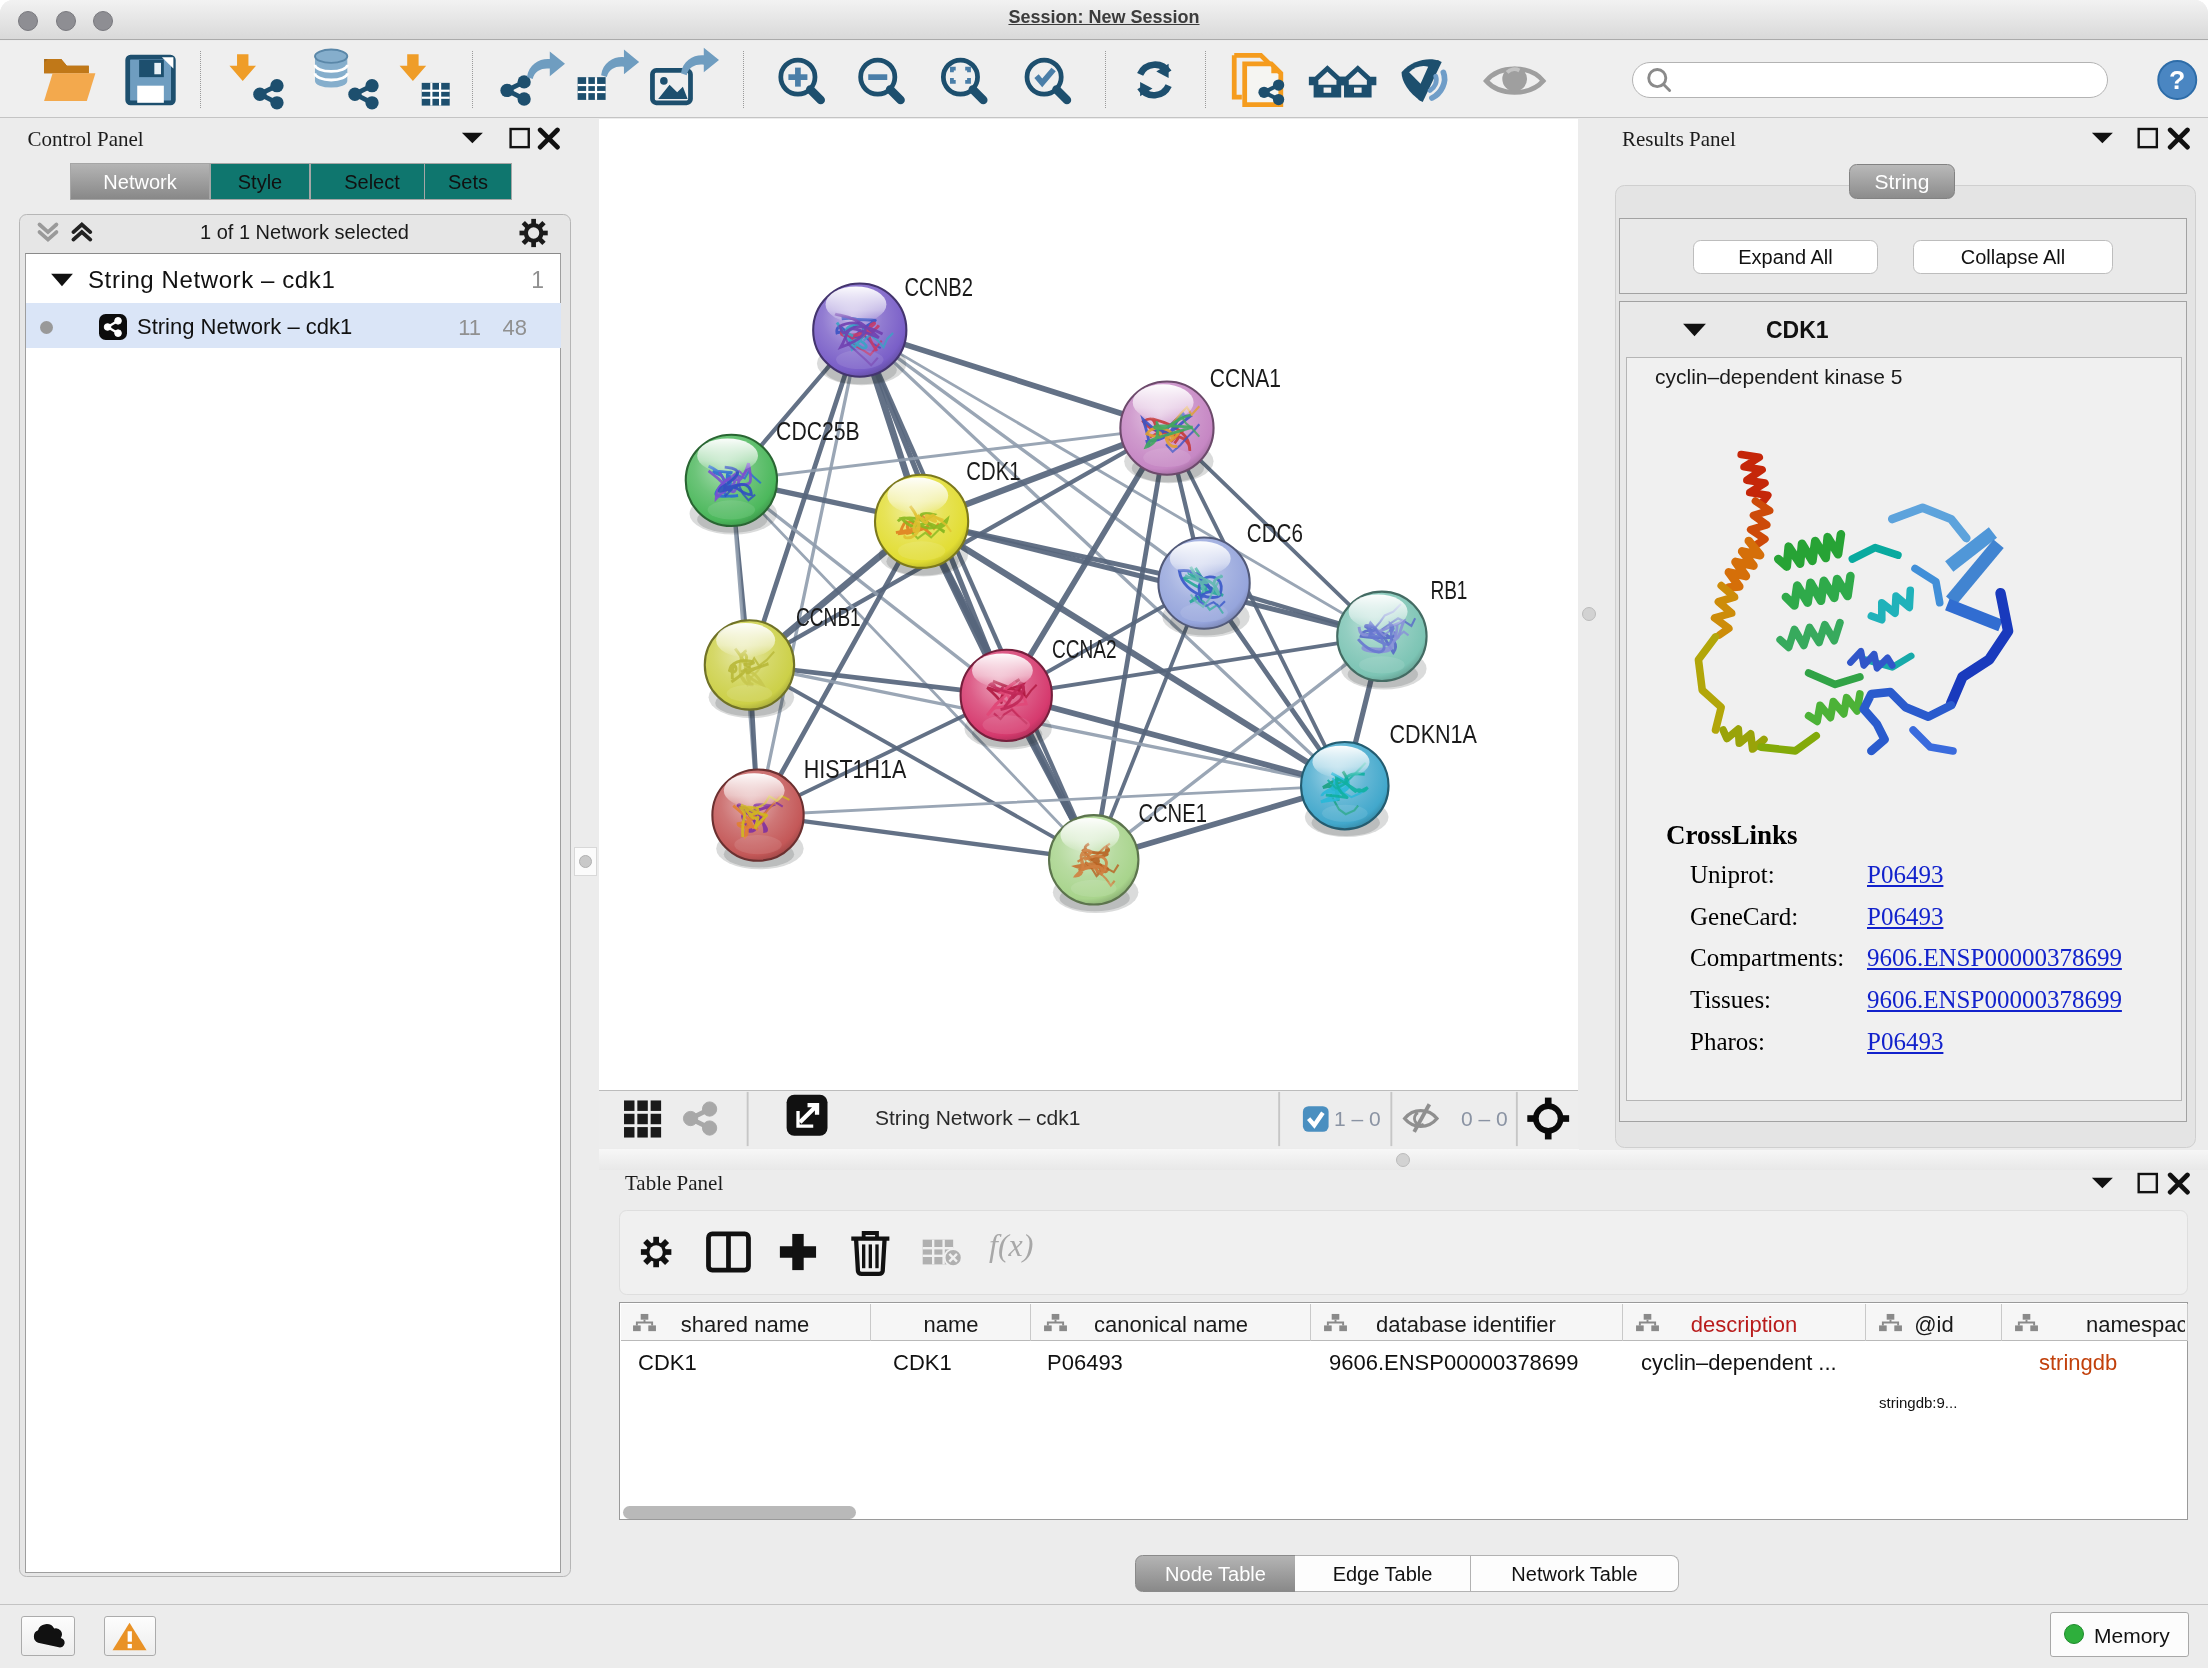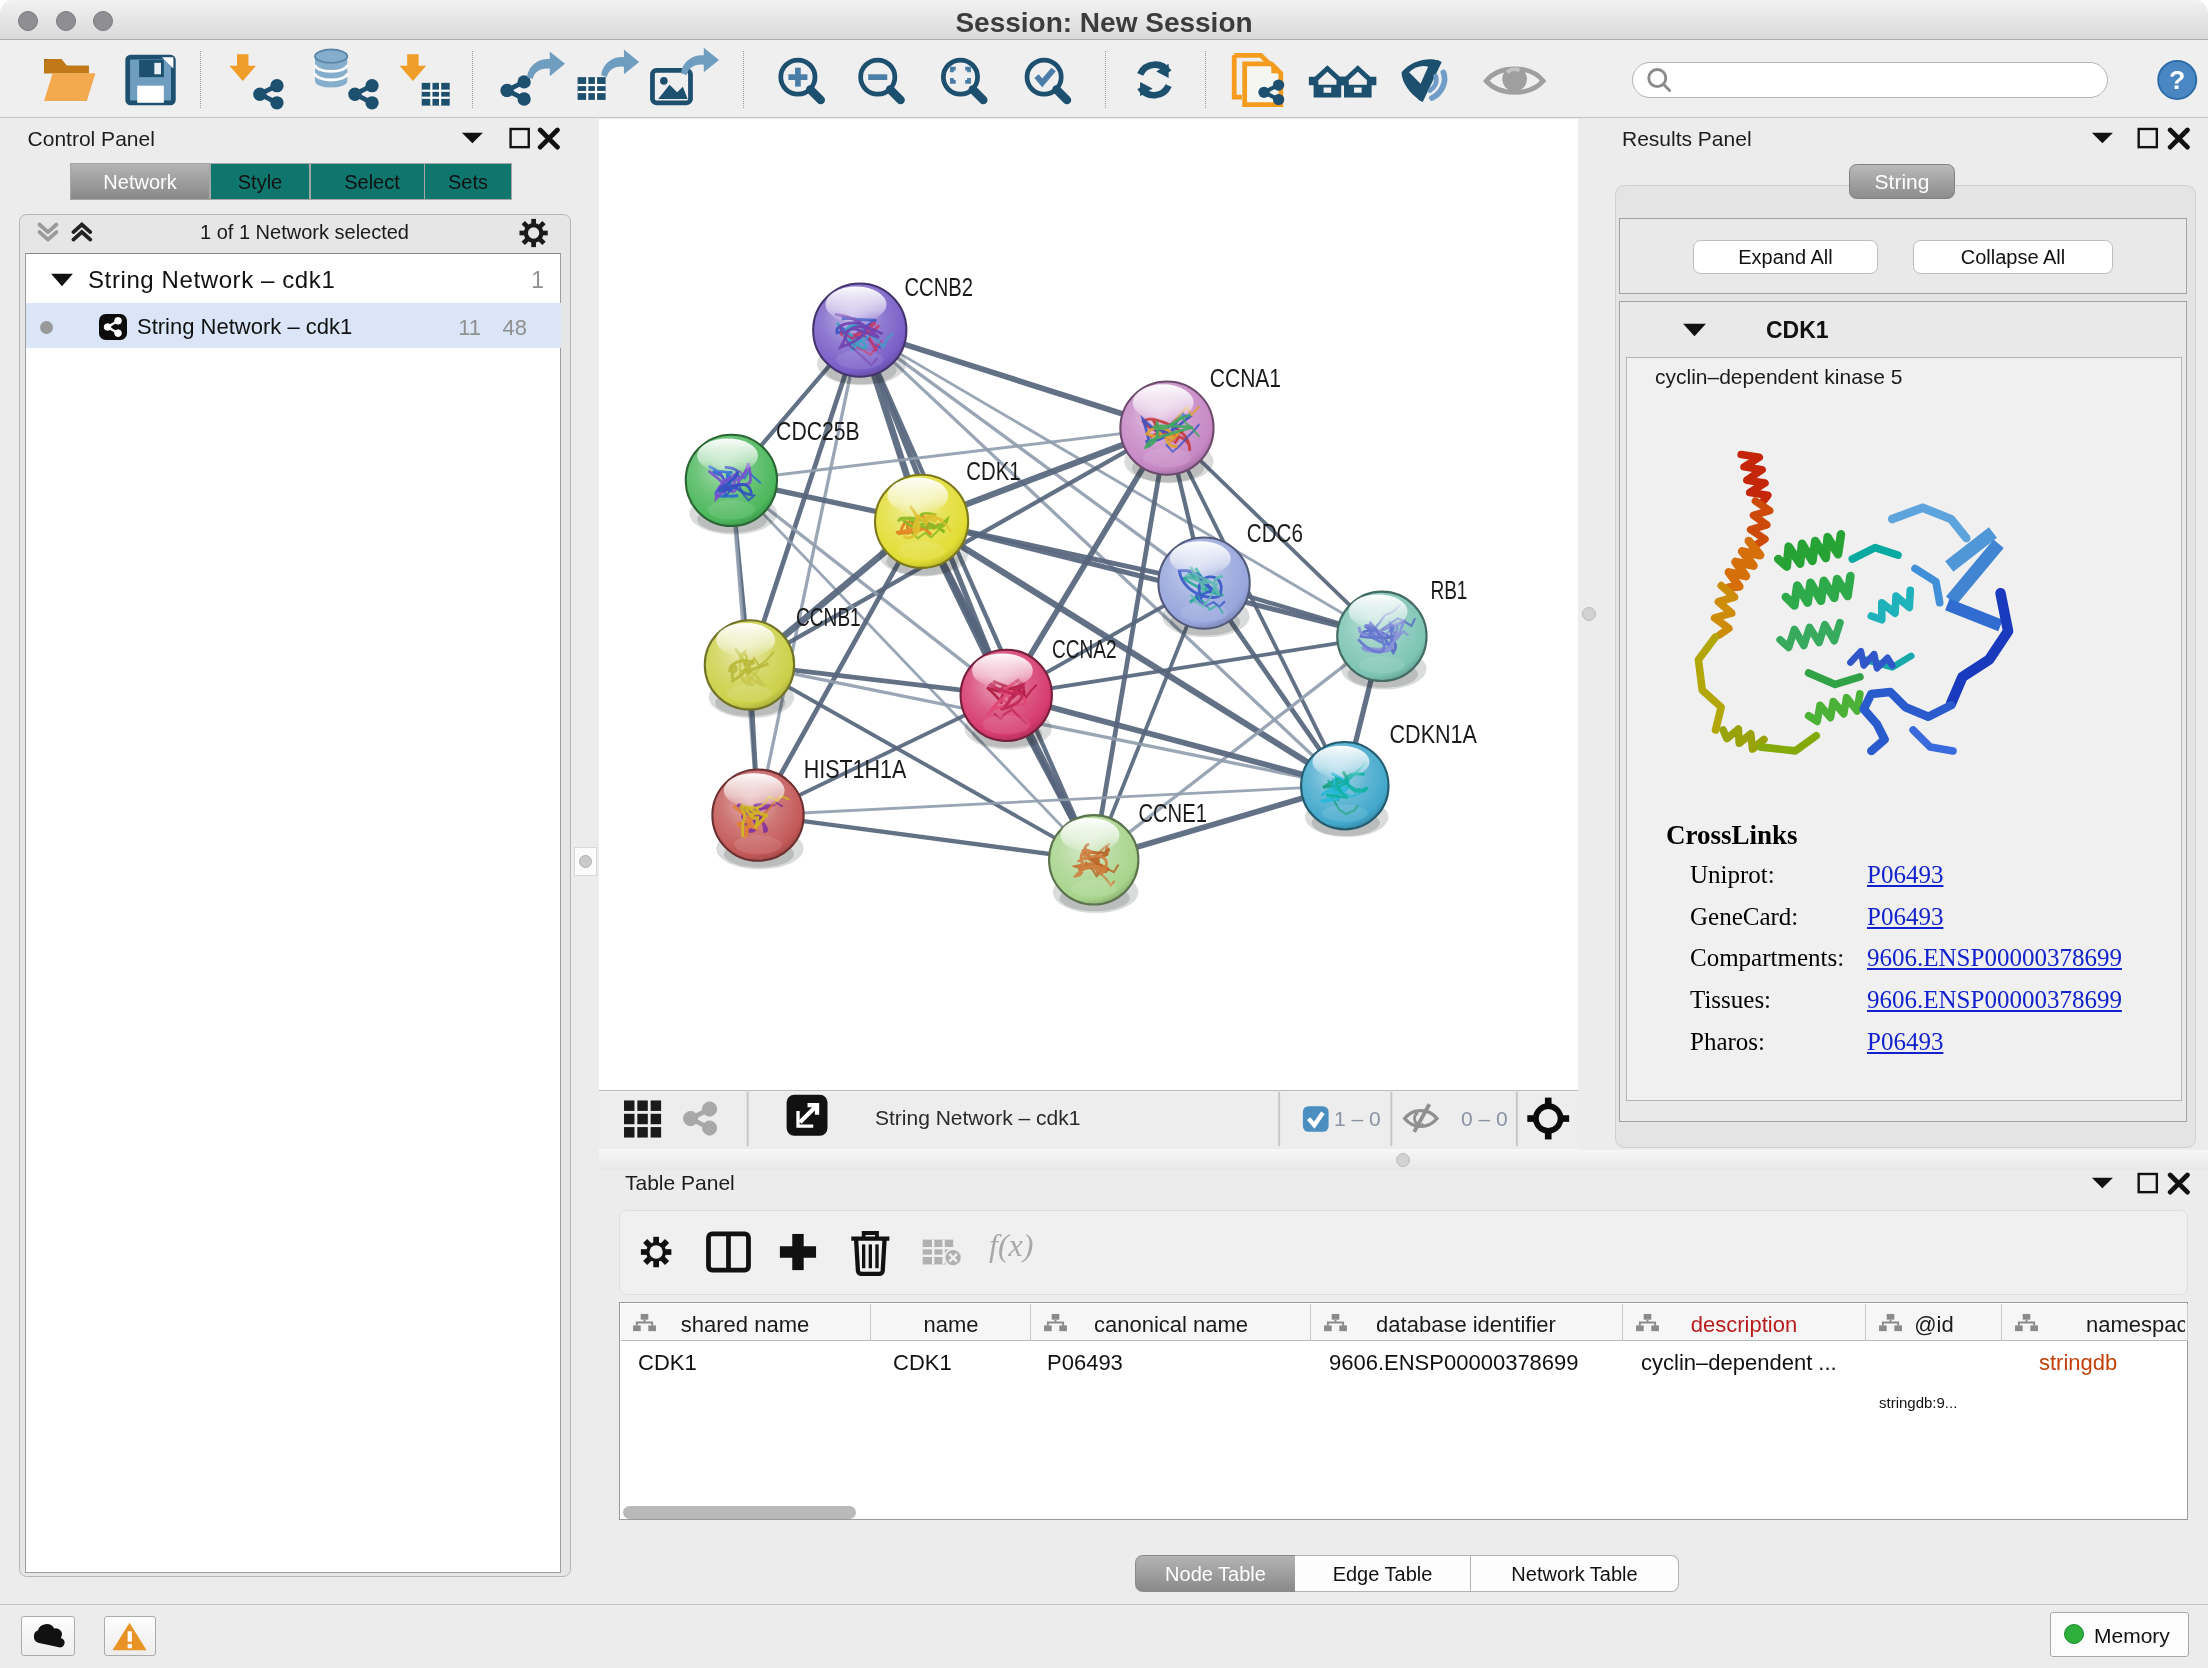--- a/index.html
+++ b/index.html
@@ -2,37 +2,37 @@
 <html style="font-size:15px"><head>
 <meta charset="utf-8">
 <style>
 * { margin:0; padding:0; box-sizing:border-box; -webkit-font-smoothing:antialiased; }
 html,body { width:2208px; height:1668px; background:#ffffff; font-family:"Liberation Sans", sans-serif; overflow:hidden; }
 #win { position:absolute; left:0; top:0; width:2208px; height:1668px; background:#ececec; border-radius:13.3px 13.3px 0 0; overflow:hidden; }
 .abs { position:absolute; }
 
 #titlebar { left:0; top:0; width:2208px; height:40px; background:linear-gradient(#f2f2f2,#d9d9d9); border-bottom:1px solid #ababab; }
 .tl { width:20px; height:20px; border-radius:50%; background:#8e8e93; border:1px solid #79797e; top:10.5px; }
-#title { width:100%; text-align:center; top:6.7px; font-size:28px; font-weight:bold; color:#3c3c3c; }
+#title { width:100%; text-align:center; top:6.7px; font-size:18px; font-weight:bold; color:#3c3c3c;text-decoration:underline; }
 
 #toolbar { left:0; top:41px; width:2208px; height:77px; background:#efefef; border-bottom:1px solid #c4c4c4; }
 .vsep { width:0; border-left:1.9px dotted #9a9a9a; top:51px; height:57px; }
 #searchbox { left:1632px; top:62px; width:476px; height:36px; background:#ffffff; border:1.9px solid #b3b3b3; border-radius:18px; }
 
 #leftbg { left:0; top:118px; width:598px; height:1486px; background:#ececec; }
 #cpane { left:19px; top:214px; width:552px; height:1363px; border:1.9px solid #b6b6b6; border-radius:7.6px; background:#e6e6e6; }
 #treebox { left:25px; top:253px; width:536px; height:1320px; background:#ffffff; border:1px solid #9e9e9e; border-top:1.9px solid #8a8a8a; }
 .tab { height:37px; font-size:20px; text-align:center; line-height:37px; border:1px solid #a6a6a6; background:#0f766e; color:#111; top:163px; }
 .tabsel { background:linear-gradient(#b4b4b4,#888888); color:#ffffff; }
 #netcanvas { left:599px; top:119px; width:979px; height:971px; background:#ffffff; }
 #netstatus { left:599px; top:1090px; width:979px; height:58px; background:#ededed; border-top:1px solid #bcbcbc; }
 #rightbg { left:1579px; top:118px; width:630px; height:1032px; background:#ececec; }
 #bottombg { left:599px; top:1170px; width:1609px; height:434px; background:#ececec; }
 #statusbar { left:0; top:1604px; width:2208px; height:65px; background:#ececec; border-top:1px solid #c3c3c3; }
-.ptitle { font-size:21px; color:#1c1c1c; }
+.ptitle { font-size:21px; color:#1c1c1c;font-family:Liberation Serif, serif; }
 .link { color:#1222cc; text-decoration:underline; }
 .serif { font-family:"Liberation Serif", serif; }
 </style>
 </head>
 <body>
 <div id="win">
 
 <div class="abs" id="titlebar"></div>
 <div class="abs tl" style="left:18px"></div>
 <div class="abs tl" style="left:56px"></div>

